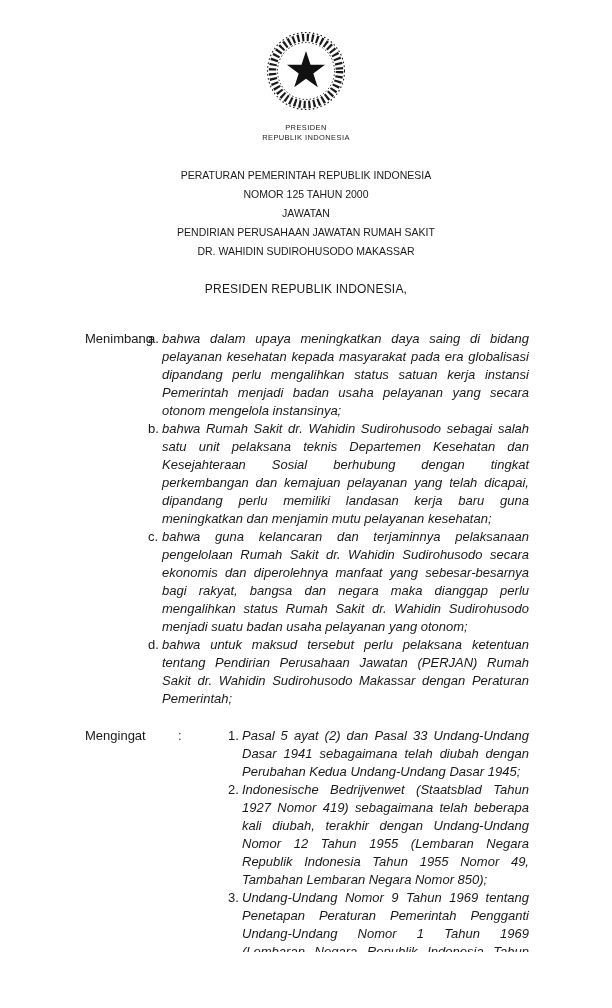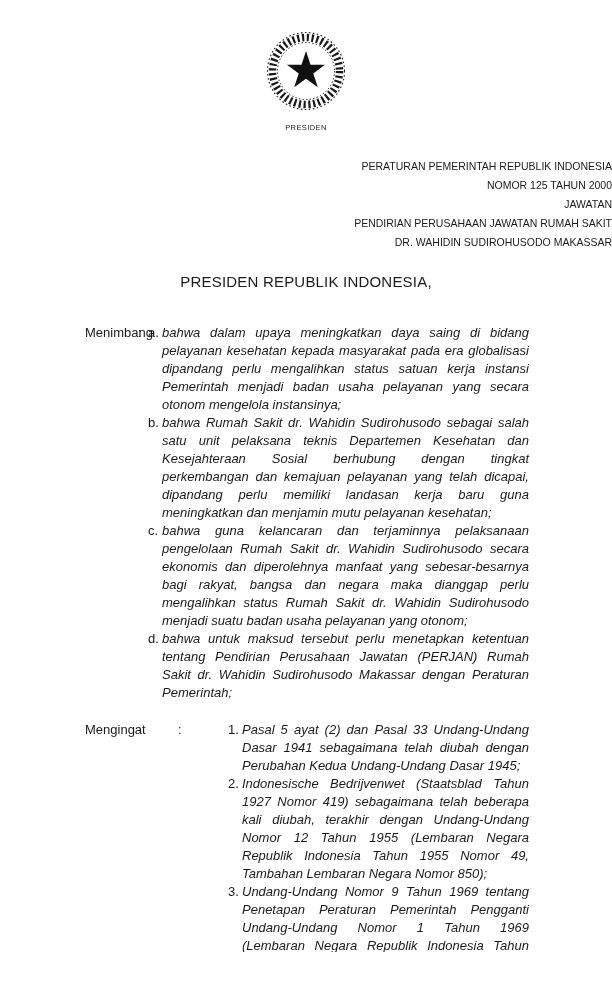--- a/index.html
+++ b/index.html
@@ -24,29 +24,29 @@
   .emblem { display: inline-block; line-height: 0; }
   .emblem-caption {
     margin-top: 3px;
     font-size: 7.5px;
     line-height: 9.5px;
     letter-spacing: 0.4px;
     color: #222;
   }
   .title-block {
     margin-top: 24px;
-    text-align: right;
+    text-align: center;
     font-size: 10.5px;
     line-height: 19px;
     color: #1a1a1a;
   }
   .salutation {
     margin-top: 21px;
     text-align: center;
-    font-size: 15px;
+    font-size: 12px;
     letter-spacing: 0.2px;
   }
   .clauses { margin-top: 34px; }
   .clause {
     display: flex;
     padding-left: 85px;
     padding-right: 83px;
     font-size: 13px;
     line-height: 18px;
   }
@@ -73,20 +73,21 @@
     <span class="emblem">
       <svg width="88" height="90" viewBox="0 0 88 90" aria-hidden="true">
         <circle cx="44" cy="45" r="38.5" fill="none" stroke="#1a1a1a" stroke-width="1.1" stroke-dasharray="1.6 2.4"></circle>
         <circle cx="44" cy="45" r="33.5" fill="none" stroke="#1a1a1a" stroke-width="7.5" stroke-dasharray="2.2 2.6"></circle>
         <circle cx="44" cy="45" r="28.5" fill="none" stroke="#1a1a1a" stroke-width="1" stroke-dasharray="1.4 2.2"></circle>
         <polygon points="44,25 48.5,38.8 63,38.8 51.3,47.4 55.8,61.2 44,52.7 32.2,61.2 36.7,47.4 25,38.8 39.5,38.8" fill="#111111"></polygon>
       </svg>
     </span>
     <div class="emblem-caption">
       <div>PRESIDEN</div>
+      <div>REPUBLIK INDONESIA</div>
     </div>
   </div>
 
   <div class="title-block">
     <div>PERATURAN PEMERINTAH REPUBLIK INDONESIA</div>
     <div>NOMOR 125 TAHUN 2000</div>
     <div>JAWATAN</div>
     <div>PENDIRIAN PERUSAHAAN JAWATAN RUMAH SAKIT</div>
     <div>DR. WAHIDIN SUDIROHUSODO MAKASSAR</div>
   </div>
@@ -106,21 +107,21 @@
         <div class="item">
           <span class="item-marker">b.</span>
           <span class="item-text">bahwa Rumah Sakit dr. Wahidin Sudirohusodo sebagai salah satu unit pelaksana teknis Departemen Kesehatan dan Kesejahteraan Sosial berhubung dengan tingkat perkembangan dan kemajuan pelayanan yang telah dicapai, dipandang perlu memiliki landasan kerja baru guna meningkatkan dan menjamin mutu pelayanan kesehatan;</span>
         </div>
         <div class="item">
           <span class="item-marker">c.</span>
           <span class="item-text">bahwa guna kelancaran dan terjaminnya pelaksanaan pengelolaan Rumah Sakit dr. Wahidin Sudirohusodo secara ekonomis dan diperolehnya manfaat yang sebesar-besarnya bagi rakyat, bangsa dan negara maka dianggap perlu mengalihkan status Rumah Sakit dr. Wahidin Sudirohusodo menjadi suatu badan usaha pelayanan yang otonom;</span>
         </div>
         <div class="item">
           <span class="item-marker">d.</span>
-          <span class="item-text">bahwa untuk maksud tersebut perlu menetapkan ketentuan tentang Pendirian Perusahaan Jawatan (PERJAN) Rumah Sakit dr. Wahidin Sudirohusodo Makassar dengan Peraturan Pemerintah;</span>
+          <span class="item-text">bahwa untuk maksud tersebut perlu pelaksana ketentuan tentang Pendirian Perusahaan Jawatan (PERJAN) Rumah Sakit dr. Wahidin Sudirohusodo Makassar dengan Peraturan Pemerintah;</span>
         </div>
       </div>
     </div>
 
     <div class="clause">
       <div class="clause-label">Mengingat</div>
       <div class="clause-colon">:</div>
       <div class="clause-items">
         <div class="item">
           <span class="item-marker">1.</span>

